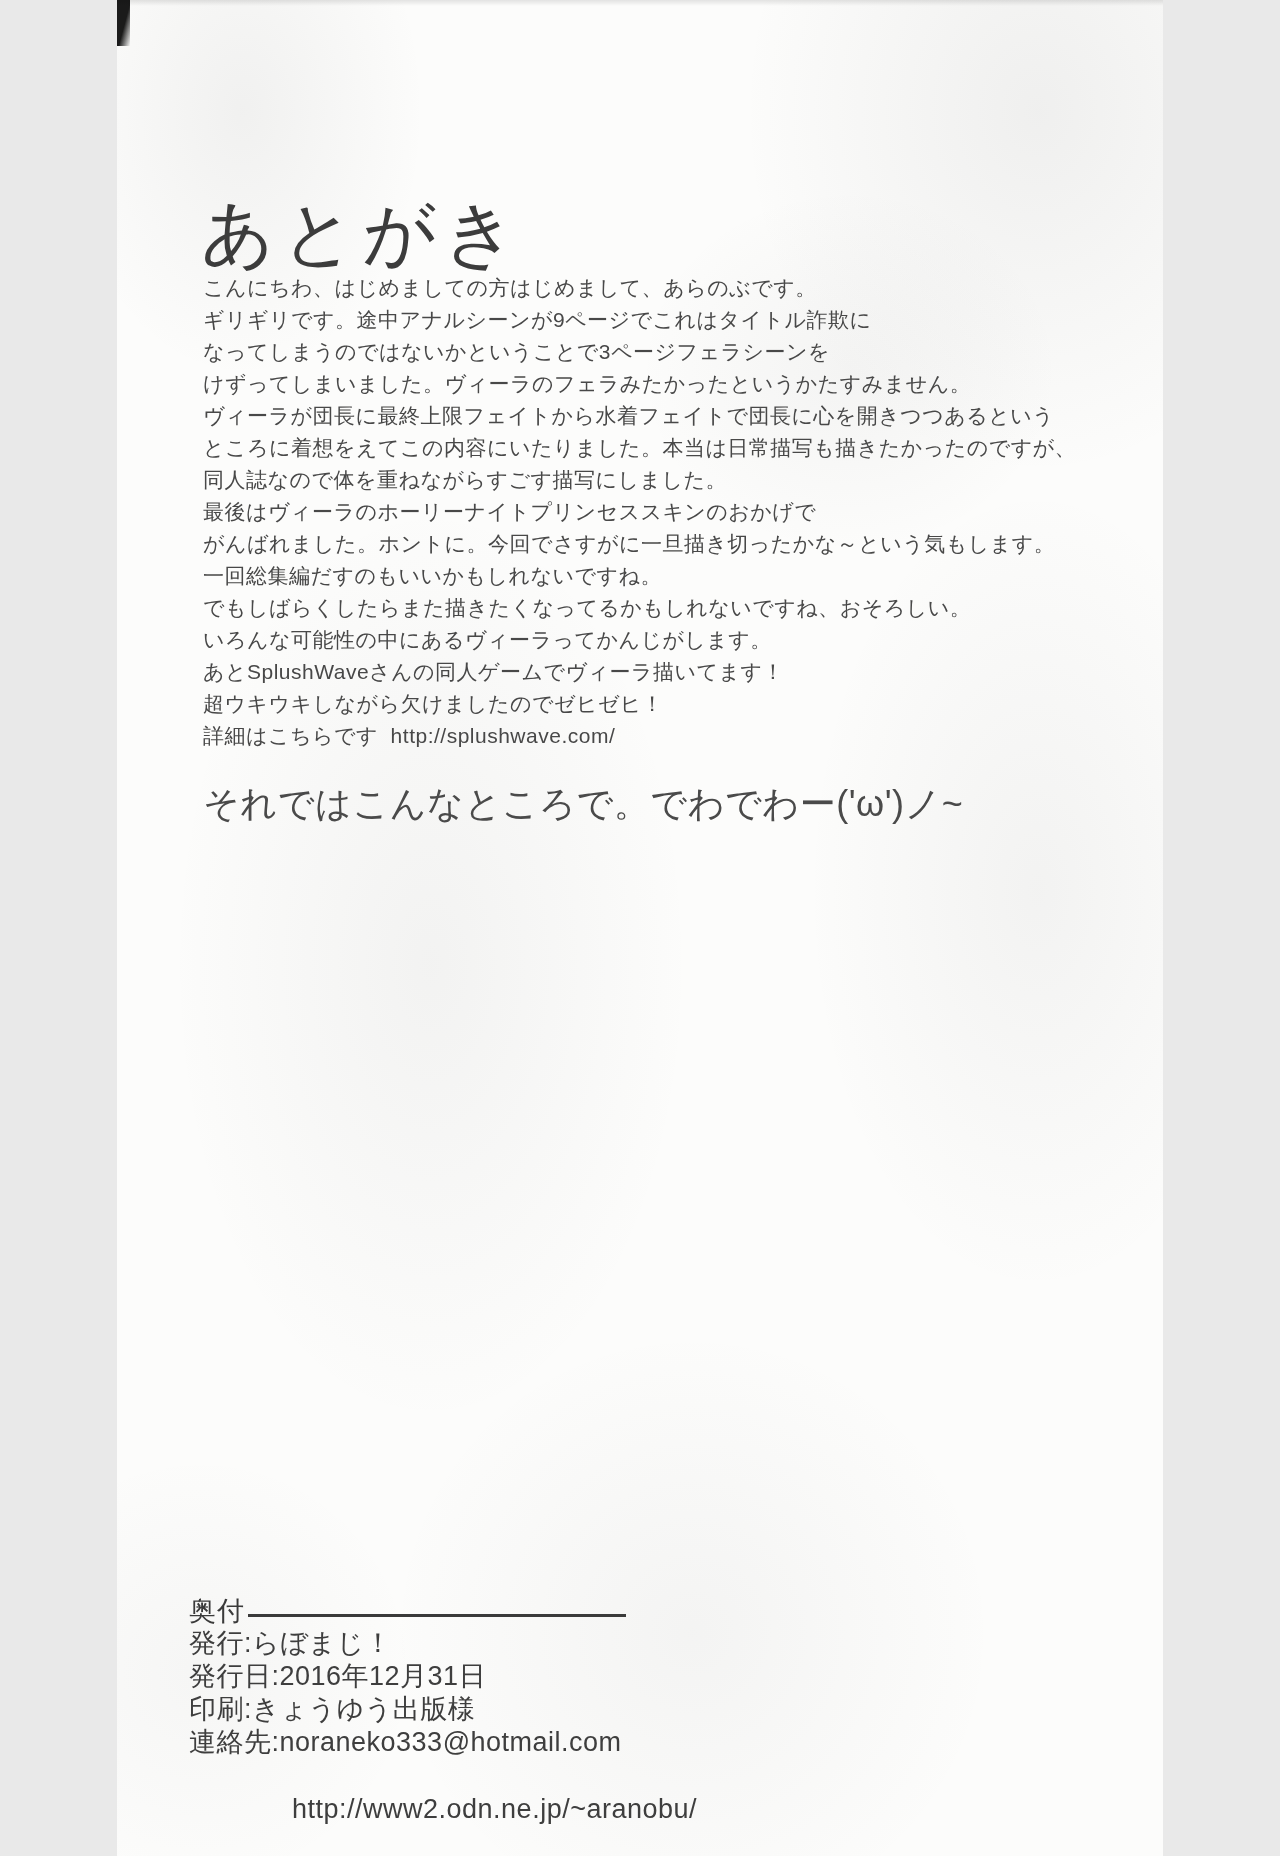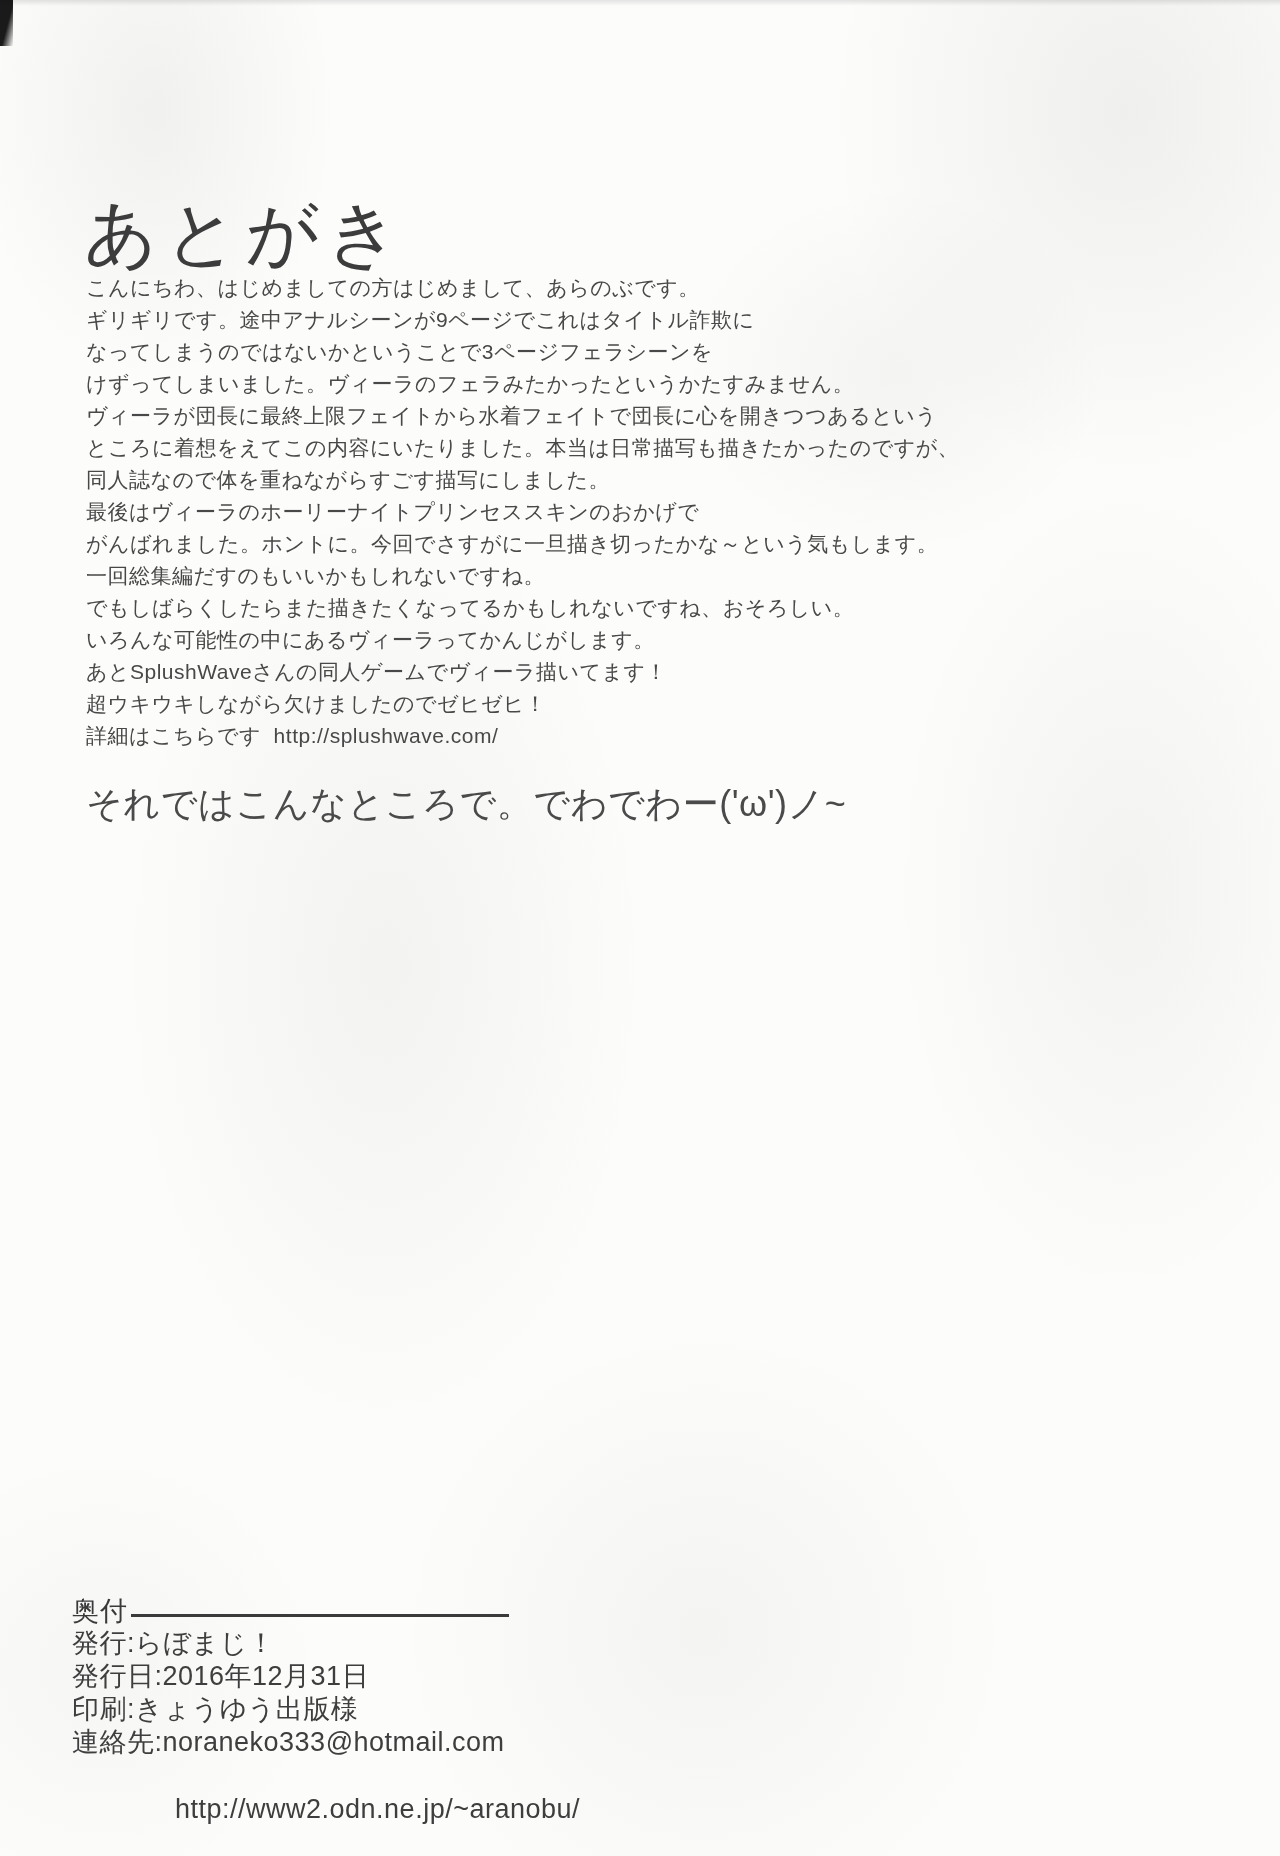--- a/index.html
+++ b/index.html
@@ -3,21 +3,21 @@
 <meta charset="utf-8">
 <style>
   html, body {
     margin: 0;
     padding: 0;
     background: #e9e9e9;
     font-family: "Liberation Sans", "DejaVu Sans", sans-serif;
   }
   .page {
     position: relative;
-    width: 1280px;
+    width: 1046px;
     height: 1856px;
     margin: 0 auto;
     overflow: hidden;
     color: #454545;
     background:
       radial-gradient(ellipse 260px 380px at 12% 6%, rgba(90,90,90,0.07), transparent 70%),
       radial-gradient(ellipse 420px 520px at 88% 6%, rgba(90,90,90,0.08), transparent 70%),
       radial-gradient(ellipse 300px 260px at 70% 20%, rgba(90,90,90,0.05), transparent 70%),
       radial-gradient(ellipse 360px 640px at 30% 52%, rgba(90,90,90,0.06), transparent 72%),
       radial-gradient(ellipse 320px 560px at 88% 48%, rgba(90,90,90,0.06), transparent 72%),

